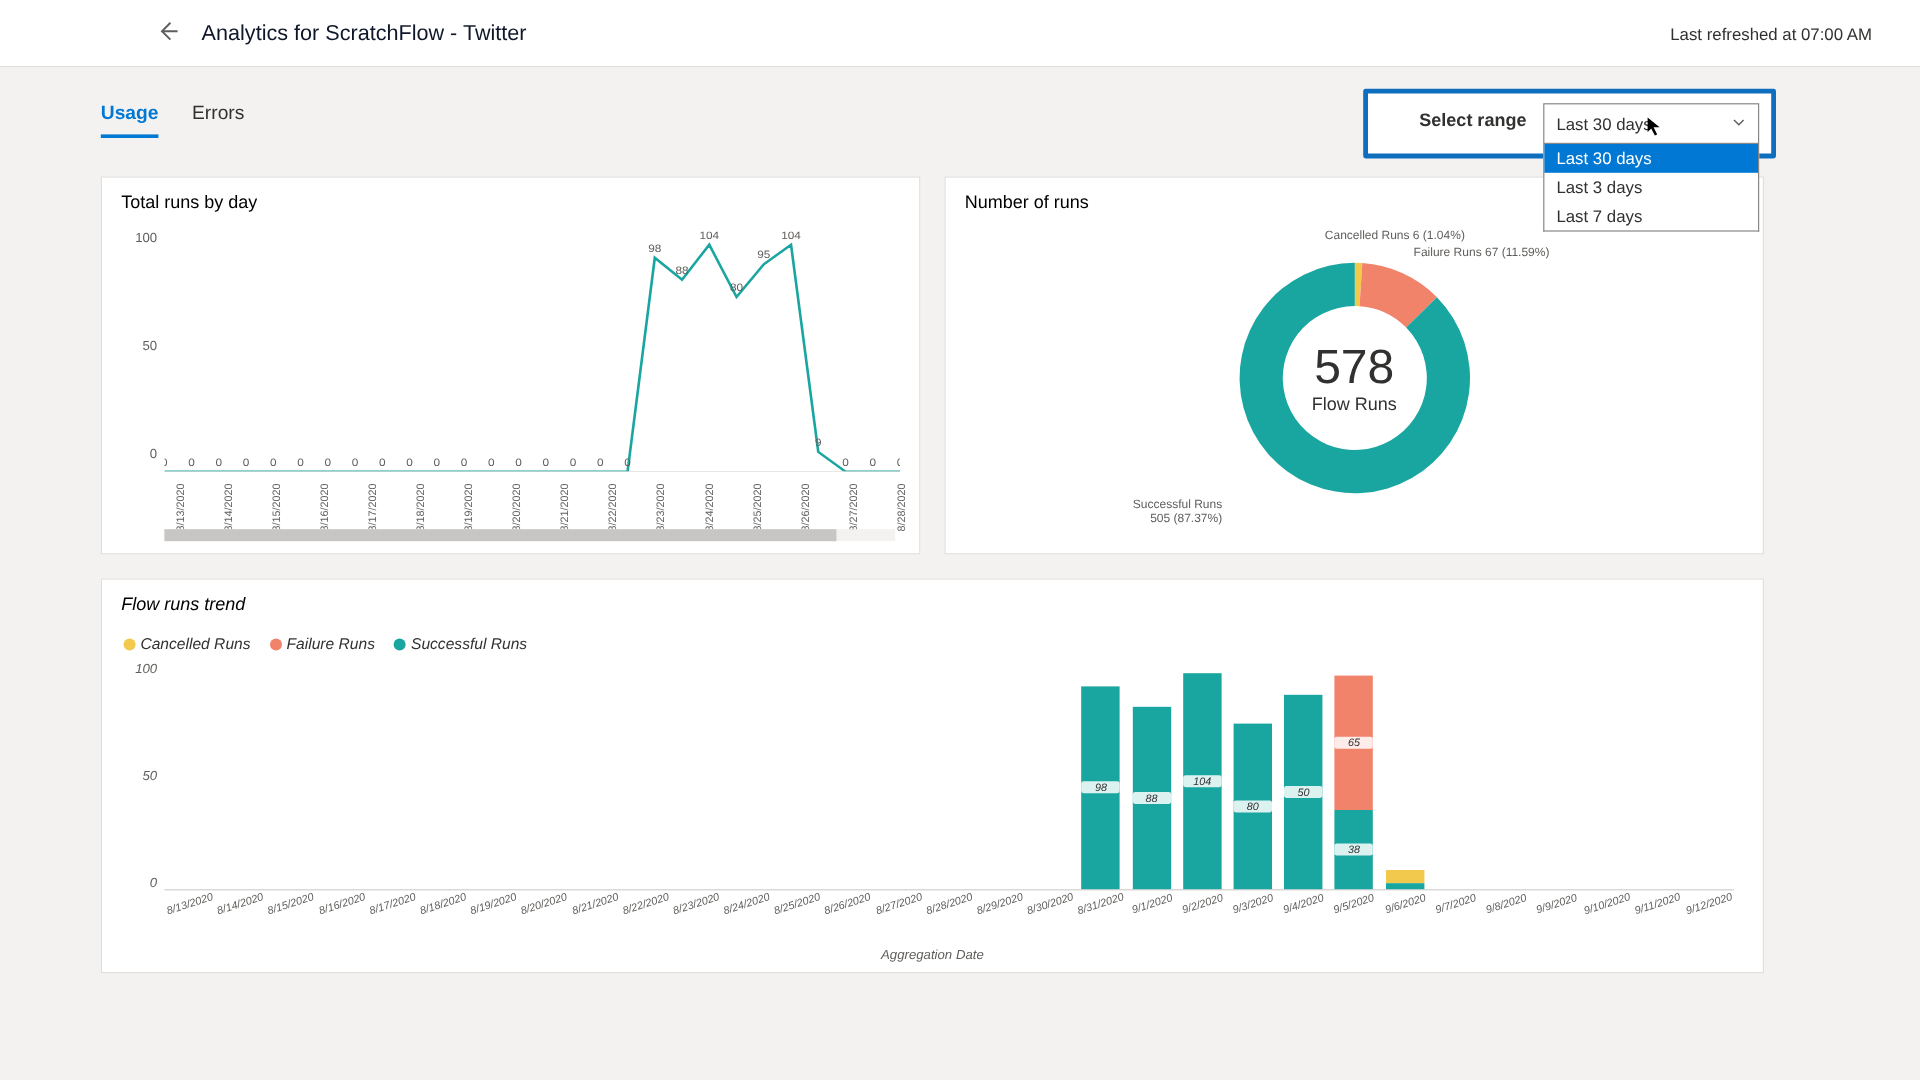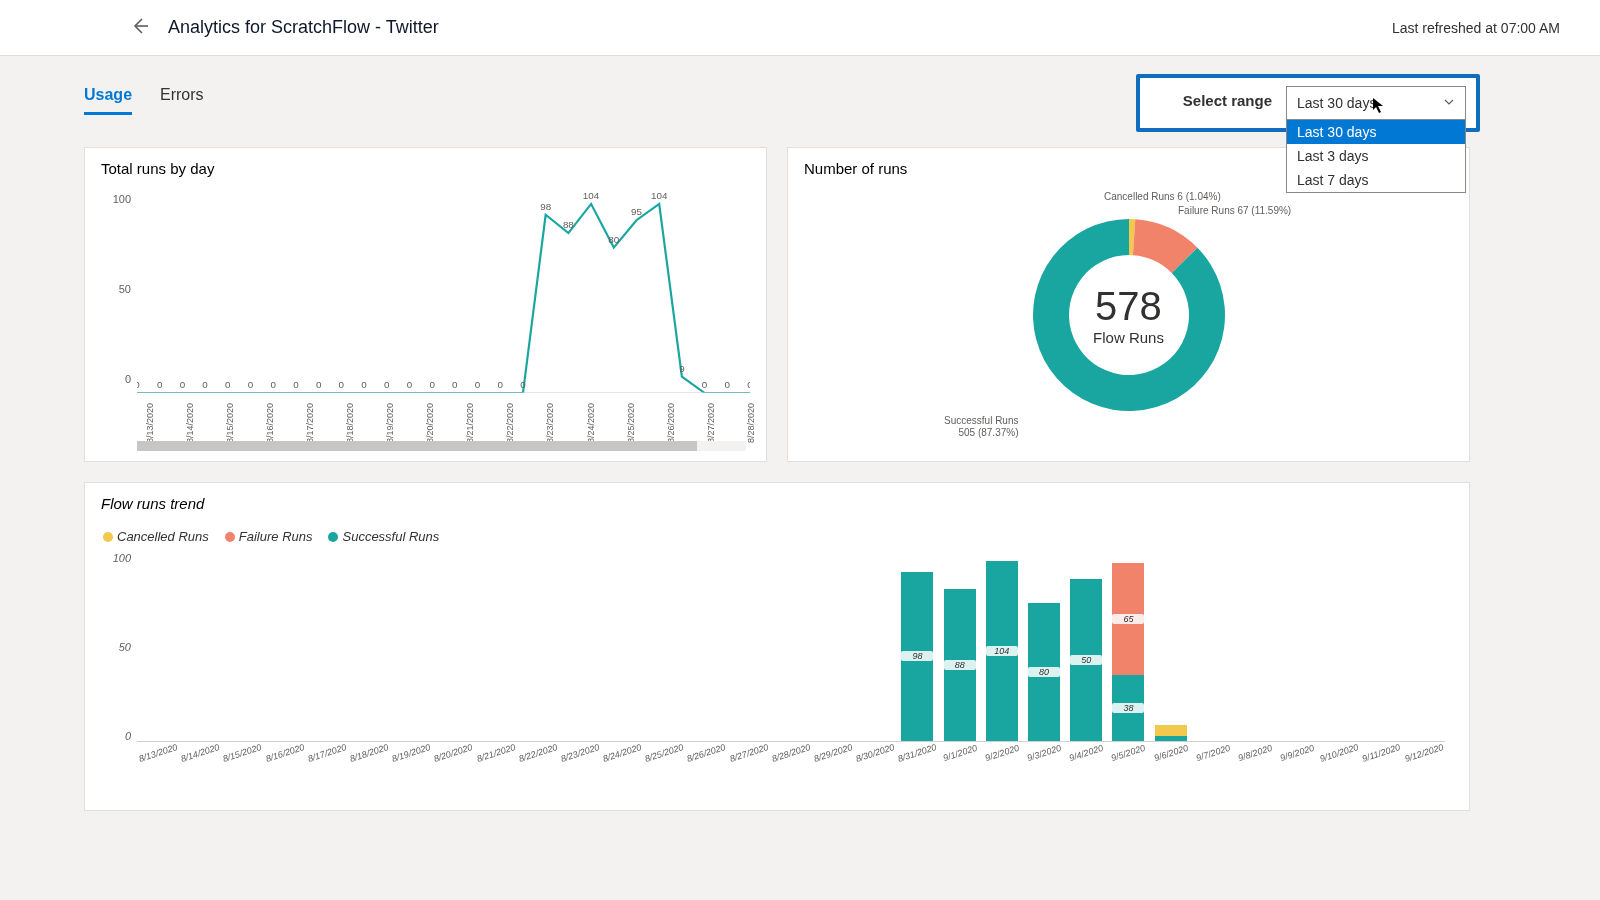--- a/index.html
+++ b/index.html
@@ -528,15 +528,16 @@
           <div class="bc-xtick">9/4/2020</div>
           <div class="bc-xtick">9/5/2020</div>
           <div class="bc-xtick">9/6/2020</div>
           <div class="bc-xtick">9/7/2020</div>
           <div class="bc-xtick">9/8/2020</div>
           <div class="bc-xtick">9/9/2020</div>
           <div class="bc-xtick">9/10/2020</div>
           <div class="bc-xtick">9/11/2020</div>
           <div class="bc-xtick">9/12/2020</div>
         </div>
+      <div class="bc-xlabel">Aggregation Date</div>
     </div>
   </div>
 </div>
 
 </body></html>

